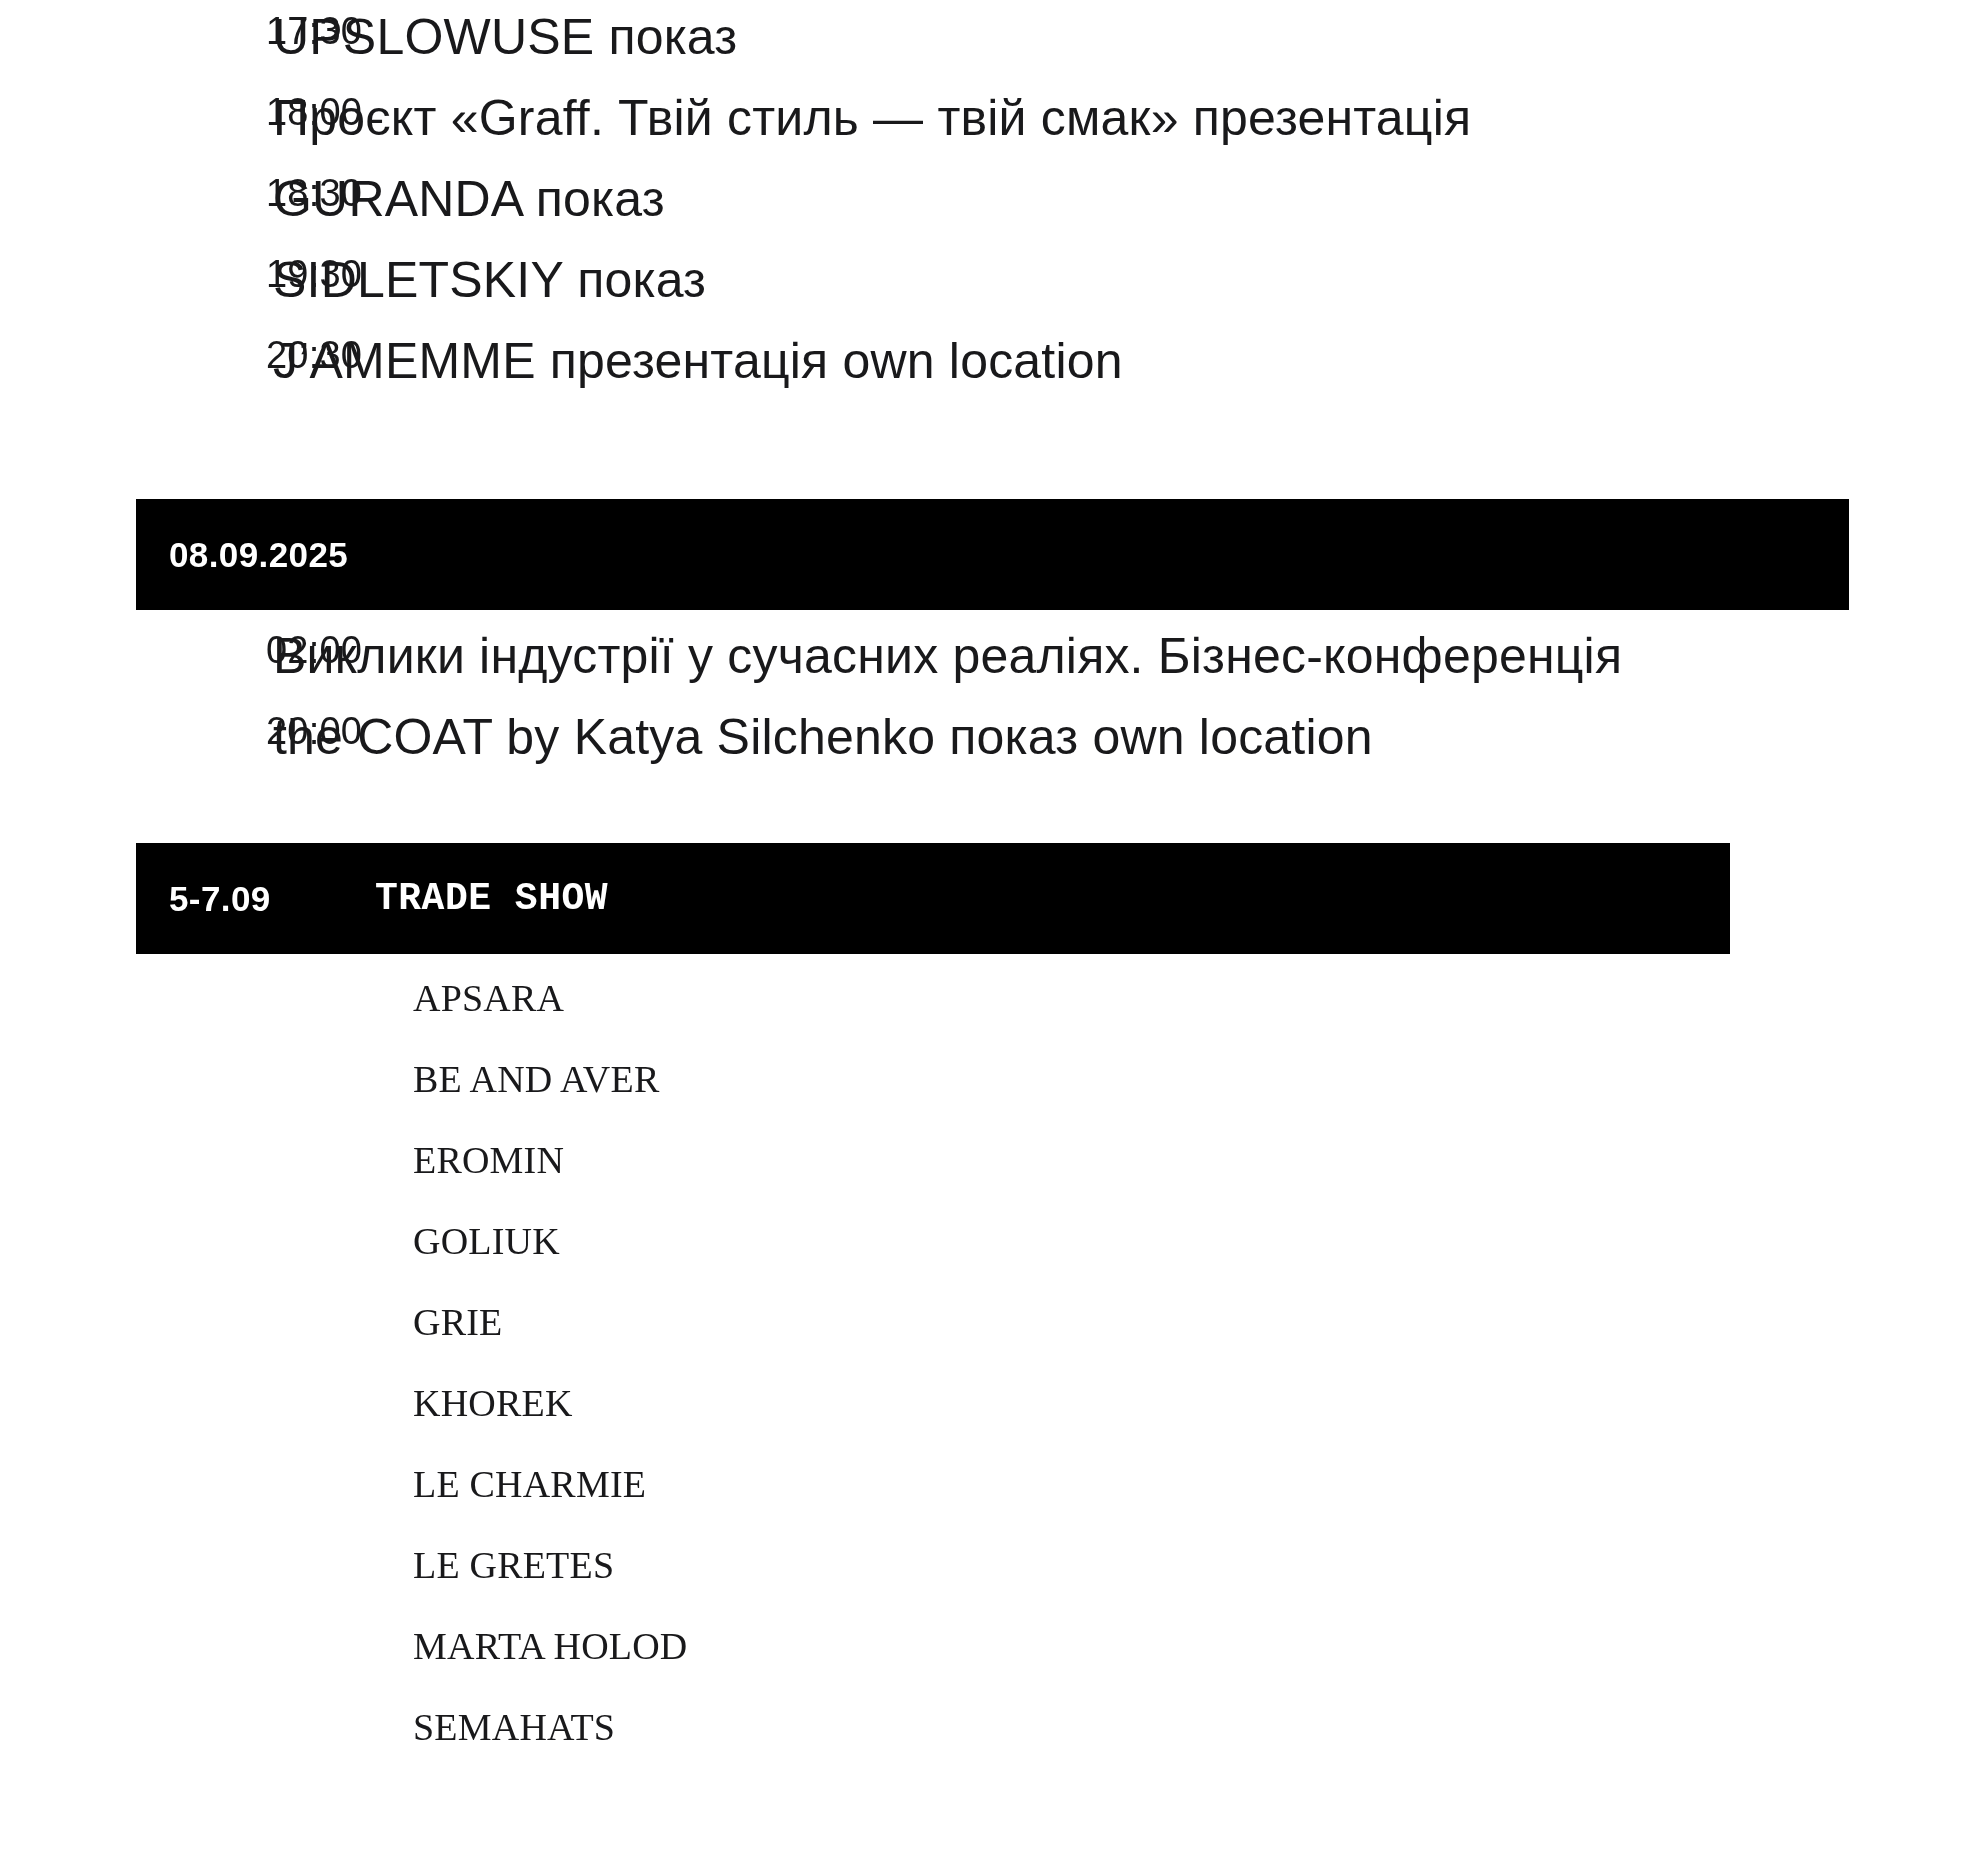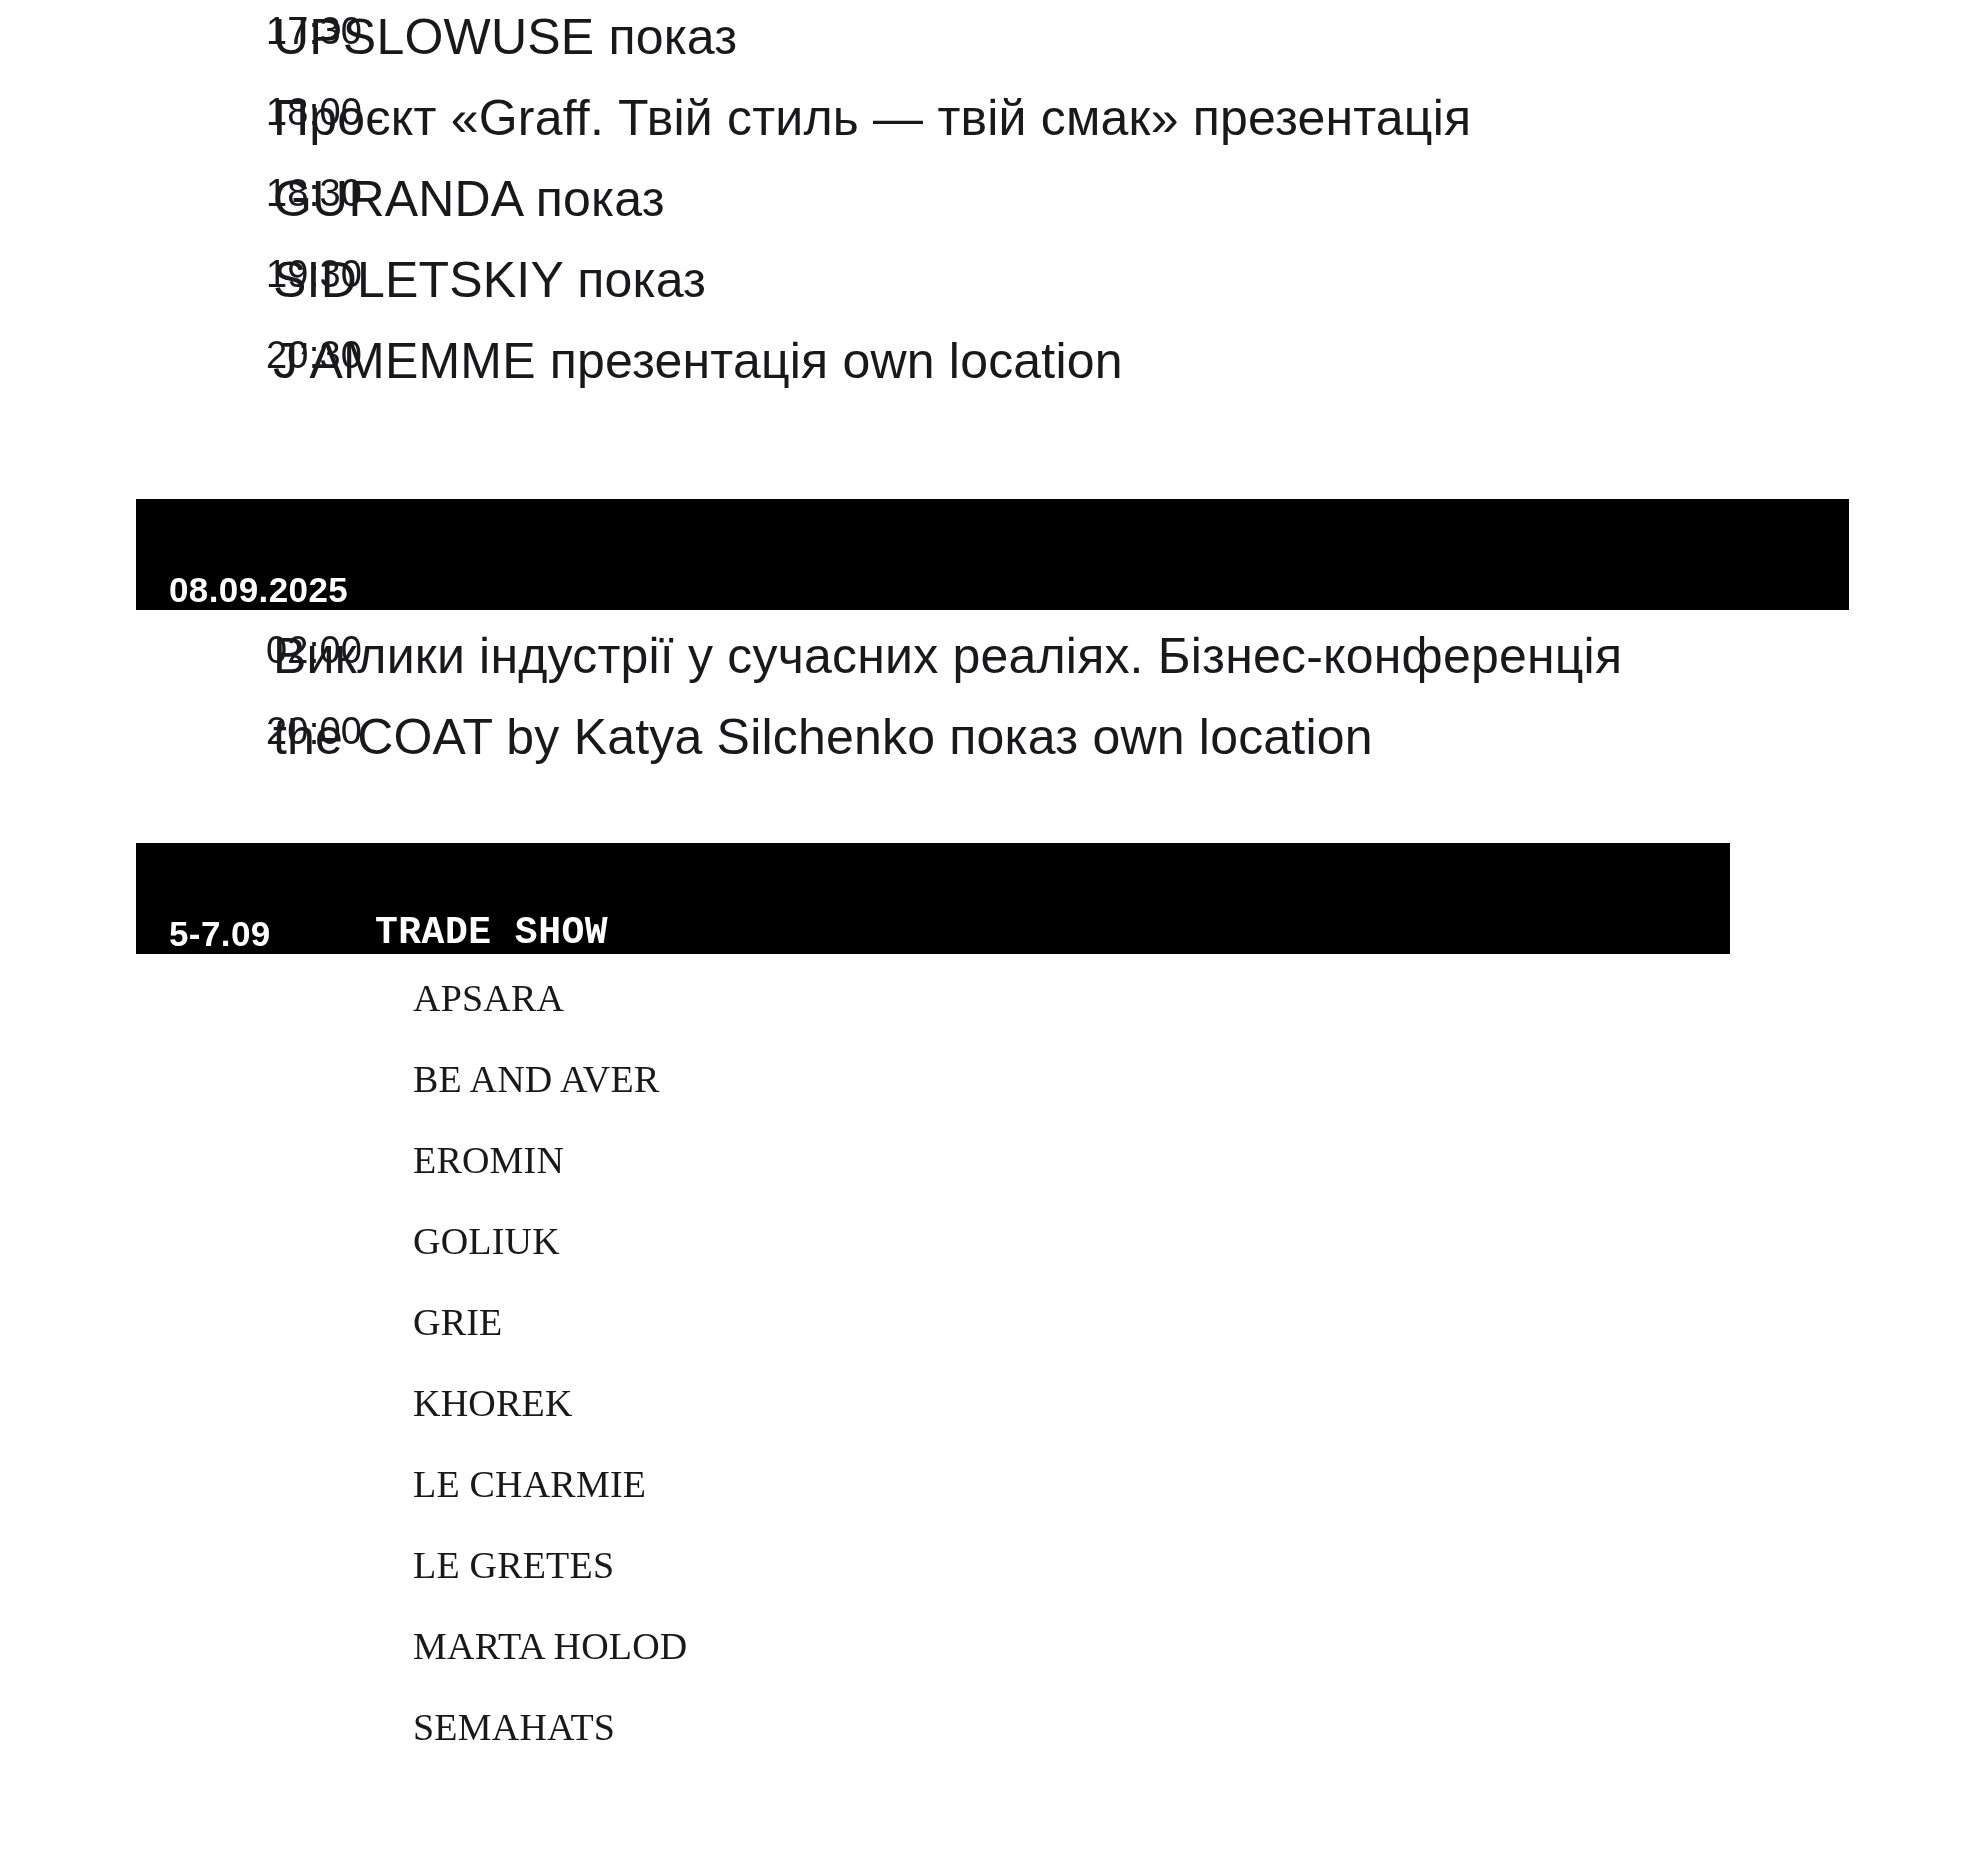--- a/index.html
+++ b/index.html
@@ -48,21 +48,21 @@
     white-space: nowrap;
   }
 
   
   .bar {
     background: #000000;
     color: #ffffff;
     margin-left: 136px;
     box-sizing: border-box;
     display: flex;
-    align-items: flex-end;
+    align-items: center;
     height: 111px;
   }
   .bar.date-bar {
     width: 1713px;
     margin-top: 82px;
     margin-bottom: 21px;
   }
   .bar.trade-bar {
     width: 1594px;
     margin-top: 50px;

